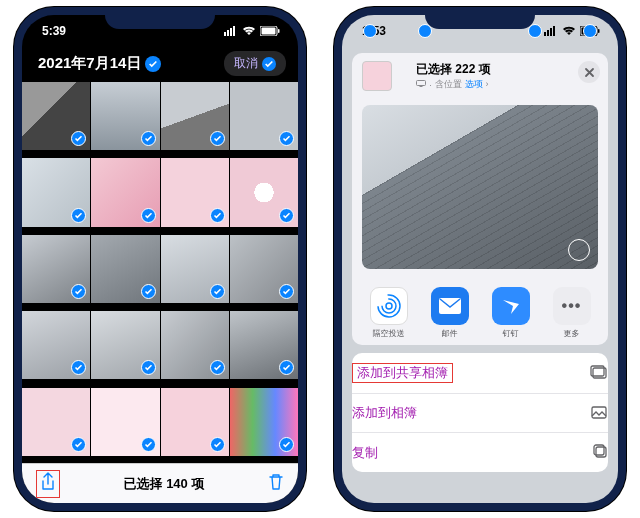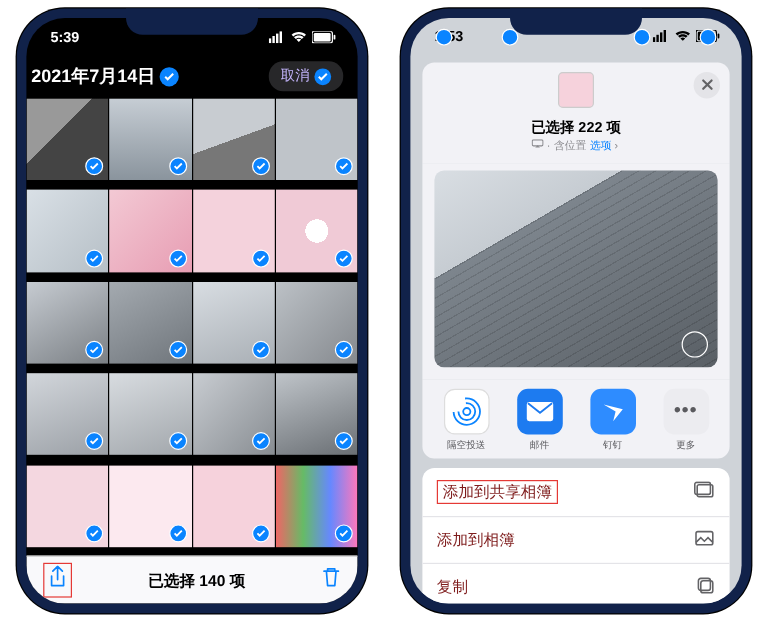--- a/index.html
+++ b/index.html
@@ -8,21 +8,21 @@
   .screen { width: 100%; height: 100%; background: #fff; border-radius: 32px; overflow: hidden; position: relative; }
   .notch { position: absolute; top: 0; left: 50%; transform: translateX(-50%); width: 110px; height: 22px; background: #11224a; border-radius: 0 0 14px 14px; z-index: 10; }
   .statusbar { height: 32px; display: flex; justify-content: space-between; align-items: center; padding: 0 18px 0 20px; font-size: 12px; font-weight: 600; color: #fff; }
   .statusbar.dark { color: #000; }
   .status-icons { display: flex; gap: 4px; align-items: center; }
   .signal, .wifi, .battery { display: inline-block; }
   .signal svg, .wifi svg, .battery svg { display: block; }
 
   
   .left-screen { display: flex; flex-direction: column; background: #000; }
-  .photos-header { padding: 4px 12px 6px 4px; display: flex; justify-content: space-between; align-items: center; }
+  .photos-header { padding: 4px 12px 6px 16px; display: flex; justify-content: space-between; align-items: center; }
   .date-title { color: #fff; font-size: 15px; font-weight: 700; display: flex; align-items: center; gap: 4px; }
   .check { width: 16px; height: 16px; border-radius: 50%; background: #0a84ff; display: inline-flex; align-items: center; justify-content: center; }
   .check svg { width: 10px; height: 10px; }
   .cancel-btn { background: rgba(120,120,128,0.32); color: #c4b5fd; font-size: 12px; padding: 4px 10px; border-radius: 12px; display: flex; align-items: center; gap: 4px; }
   .grid { flex: 1; display: grid; grid-template-columns: repeat(4, 1fr); gap: 1px; background: #000; overflow: hidden; }
   .thumb { position: relative; background: #888; aspect-ratio: 1; overflow: hidden; }
   .thumb-check { position: absolute; bottom: 4px; right: 4px; width: 15px; height: 15px; border-radius: 50%; background: #0a84ff; border: 1.5px solid #fff; display: flex; align-items: center; justify-content: center; }
   .thumb-check svg { width: 9px; height: 9px; }
   .toolbar { height: 40px; background: #f9f9fb; display: flex; align-items: center; justify-content: space-between; padding: 0 14px; border-top: 0.5px solid #ccc; }
   .share-btn { border: 1.5px solid #e53935; padding: 1px 3px; }
@@ -49,40 +49,40 @@
   .t16{ background: #f4d7e0; }
   .t17{ background: #fce9ef; }
   .t18{ background: #f6d2dc; }
   .t19{ background: linear-gradient(90deg,#e66,#6b6,#68f,#f7b); }
 
   
   .right-screen { display: flex; flex-direction: column; background: #cfd3d8; }
   .statusbar.right { position: relative; }
   .sel-row { position: absolute; top:0; left:0; right:0; height:32px; display:flex; justify-content:space-around; align-items:center; }
   .mini-check { width:14px; height:14px; border-radius:50%; background:#0a84ff; border:1.5px solid #fff; }
-  .sheet-header { margin: 6px 10px 0 10px; background: #f2f2f6; border-radius: 10px 10px 0 0; padding: 8px 10px; display: flex; align-items: center; gap: 8px; position: relative; flex-direction: column; }
+  .sheet-header { margin: 6px 10px 0 10px; background: #f2f2f6; border-radius: 10px 10px 0 0; padding: 8px 10px; display: flex; align-items: center; gap: 24px; position: relative; }
   .sheet-thumb { width: 30px; height: 30px; background: #f6d2dc; border-radius: 4px; border:0.5px solid #ccc; }
   .sheet-title { font-size: 12px; font-weight: 700; color: #000; }
   .sheet-sub { font-size: 9px; color: #8a8a8e; display:flex; align-items:center; gap:3px; }
   .sheet-sub .link { color: #0a84ff; }
   .close-btn { position: absolute; right: 8px; top: 8px; width: 22px; height: 22px; border-radius: 50%; background: #e4e4e8; display:flex; align-items:center; justify-content:center; color:#636366; }
   .preview-wrap { margin: 0 10px; background: #f2f2f6; padding: 6px 10px 10px 10px; }
   .preview { width: 100%; height: 164px; border-radius: 8px; background: linear-gradient(150deg,#d9dee3 0%,#c6ccd2 30%,#7d858d 30%,#595f65 100%); position: relative; overflow:hidden; }
   .preview::before { content:""; position:absolute; inset:0; background: repeating-linear-gradient(-30deg, rgba(0,0,0,0)0 6px, rgba(0,0,0,0.12)6px 7px); mask: linear-gradient(150deg,transparent 30%,#000 30%); }
   .loupe { position:absolute; bottom:8px; right:8px; width:22px; height:22px; border:1.5px solid #fff; border-radius:50%; }
   .share-row { margin: 0 10px; background:#f2f2f6; padding: 8px 6px 6px 6px; display:flex; justify-content:space-around; border-radius:0 0 10px 10px; }
   .share-item { display:flex; flex-direction:column; align-items:center; gap:3px; width:48px; }
   .share-label { font-size:8px; color:#5a5a5e; text-align:left; }
   .app-icon { width:38px; height:38px; border-radius:9px; display:flex; align-items:center; justify-content:center; }
   .ai-airdrop { background:#fff; border:0.5px solid #ddd; }
   .ai-mail { background:#1d7bf0; }
   .ai-ding { background:#2e8cff; }
   .ai-more { background:#ececf0; color:#5a5a5e; font-weight:700; letter-spacing:1px; }
   .action-list { margin: 8px 10px 0 10px; background:#fff; border-radius:10px; overflow:hidden; }
-  .action-row { display:flex; align-items:center; justify-content:space-between; padding: 10px 12px; font-size:13px; color:#7f1d1d; border-bottom:0.5px solid #e4e4e8; position:relative; }
+  .action-row { display:flex; align-items:center; justify-content:space-between; padding: 10px 0; font-size:13px; color:#a21caf; border-bottom:0.5px solid #e4e4e8; position:relative; }
   .action-row:last-child { border-bottom:none; }
   .action-icon { color:#636366; }
   .highlight-box { border:1.5px solid #e53935; padding:0 4px; display:inline-block; }
   .chev { font-size:9px; color:#8a8a8e; }
 </style>
 </head>
 <body>
 
 <div class="phone">
   <div class="notch"></div>

